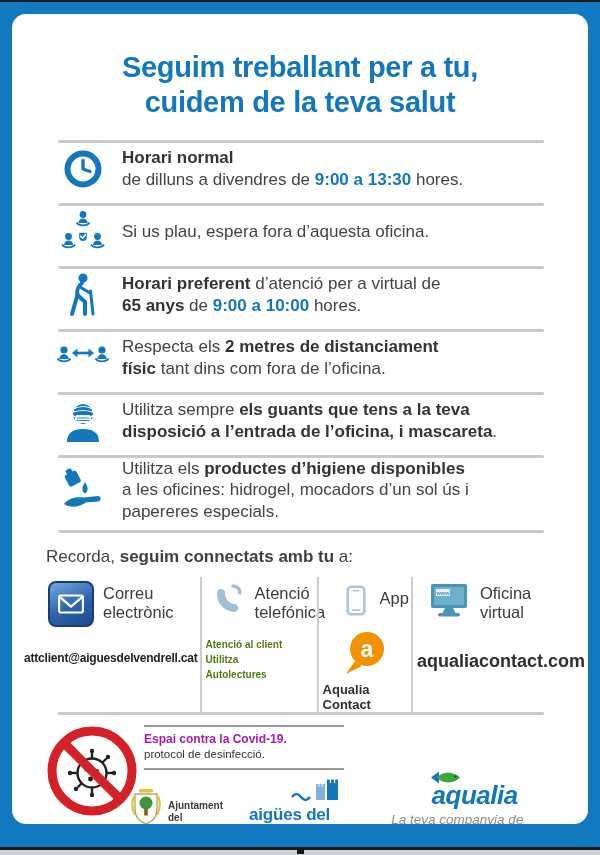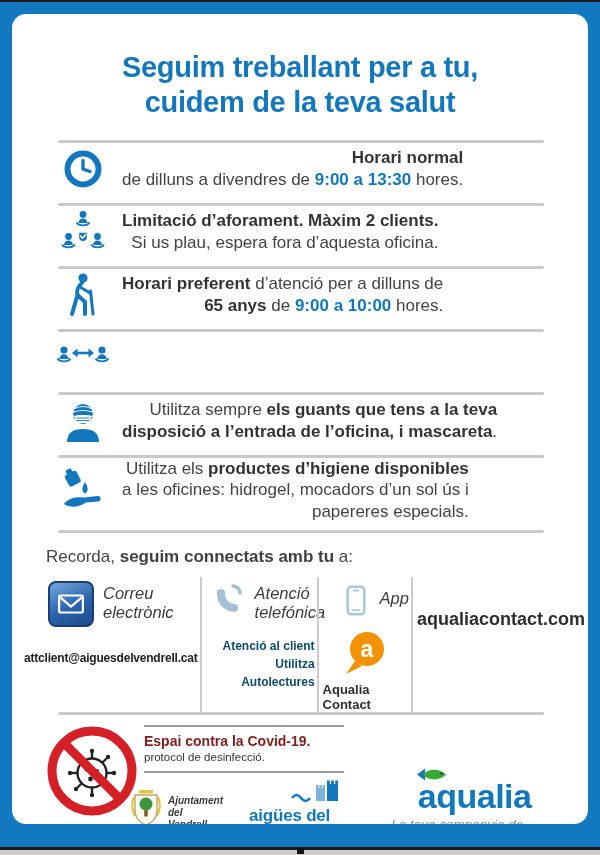--- a/index.html
+++ b/index.html
@@ -15,62 +15,62 @@
   .edge-bottom{position:absolute;top:847px;left:0;width:100%;height:3px;background:#1b1b1b;}
   .edge-strip{position:absolute;top:850px;left:0;width:100%;height:5px;background:#cfcfcf;}
   .edge-mark{position:absolute;top:848px;left:297px;width:7px;height:6px;background:#141414;}
   .panel{position:absolute;left:12px;top:14px;width:576px;height:810px;background:#fff;border-radius:14px;box-sizing:border-box;overflow:hidden;}
 
   .title{margin-top:36px;text-align:center;color:var(--blue);font-weight:700;font-size:29px;line-height:1.2;letter-spacing:-0.3px;}
 
   .divider{height:3px;background:var(--divider);margin:0 44px 0 46px;border-radius:2px;}
   .first-div{margin-top:20px;}
 
-  .item{display:flex;align-items:center;min-height:60px;padding:0 38px 7px 0;box-sizing:border-box;text-align:right;}
+  .item{display:flex;align-items:center;min-height:60px;padding:0 38px 7px 0;box-sizing:border-box;}
   .item-icon{flex:none;width:62px;margin-left:40px;display:flex;justify-content:center;align-items:center;}
   .item-text{margin-left:8px;font-size:17px;color:var(--text);line-height:1.28;}
   .item-text .bold{font-weight:700;color:#333;}
   .reminder{margin:14px 0 10px 34px;font-size:17px;color:var(--text);}
   .reminder .bold{font-weight:700;color:#404040;}
 
   .contacts{display:flex;margin:0 16px 0 8px;min-height:112px;}
   .ccol{box-sizing:border-box;padding:4px 2px 0 4px;}
   .ccol + .ccol{border-left:2px solid #ccc;}
   .c1{width:180px;}
   .c2{width:117px;}
   .c3{width:126px;}
   .c4{flex:1;}
-  .chead{display:flex;align-items:flex-start;font-style:italic;}
+  .chead{display:flex;align-items:flex-start;}
   .c1 .chead{margin-left:24px;}
   .c2 .chead{margin-left:8px;justify-content:space-between;}
   .c3 .chead{margin-left:18px;}
   .c4 .chead{margin-left:10px;}
   .clabel{font-size:16.5px;color:#3c3c3c;line-height:1.14;margin-left:9px;margin-top:3px;}
   .email-box{width:46px;height:46px;border-radius:8px;background:linear-gradient(155deg,#73a9de 0%,#2b63ab 55%,#1d4a8e 100%);border:2px solid #1d3c74;box-sizing:border-box;display:flex;align-items:center;justify-content:center;flex:none;}
   .email-detail{margin-top:24px;font-weight:700;font-size:12px;color:#222;white-space:nowrap;letter-spacing:-0.2px;}
-  .phone-details{margin-top:16px;text-align:right;font-weight:700;font-size:12px;color:#0c4a6e;line-height:1.5;}
+  .phone-details{margin-top:16px;text-align:left;font-weight:700;font-size:10px;color:#4d7c0f;line-height:1.5;}
   .app-logo-wrap{display:flex;justify-content:center;margin-top:4px;}
   .app-name{text-align:left;font-weight:700;font-size:13px;color:#2e2e2e;margin-top:1px;}
   .web-detail{margin-top:28px;text-align:center;font-weight:700;font-size:18px;color:#2e2e2e;white-space:nowrap;}
 
   .covid{position:relative;margin-top:10px;height:86px;}
   .no-covid{position:absolute;left:32px;top:-2px;z-index:2;}
   .covid-box{margin-left:132px;margin-top:8px;width:200px;border-top:2px solid #9a9a9a;border-bottom:2px solid #9a9a9a;padding:5px 0 6px;box-sizing:border-box;}
-  .covid-title{font-size:14px;font-weight:700;color:#7f1d1d;line-height:1.3;}
+  .covid-title{font-size:12px;font-weight:700;color:#a21caf;line-height:1.3;}
   .covid-line{font-size:11.5px;color:#333;line-height:1.3;}
 
   .logos{display:flex;align-items:center;margin:-32px 30px 0 118px;position:relative;z-index:1;}
-  .ajuntament{display:flex;align-items:center;font-style:italic;}
+  .ajuntament{display:flex;align-items:flex-end;}
   .aj-text{font-size:10px;font-weight:700;color:#3a3a3a;line-height:1.2;margin-left:6px;}
   .aigues{margin-left:26px;display:flex;flex-direction:column;align-items:center;}
   .aigues-text{font-size:17px;font-weight:700;color:var(--blue);letter-spacing:-0.2px;margin-top:-2px;}
   .aqualia{margin-left:auto;display:flex;flex-direction:column;align-items:center;}
   .aqualia-row{position:relative;}
   .fish{position:absolute;top:-13px;left:-4px;}
-  .aqualia-text{font-size:34px;font-weight:700;color:var(--blue);line-height:1;letter-spacing:-0.5px;}
+  .aqualia-text{font-size:26px;font-weight:700;color:var(--blue);line-height:1;letter-spacing:-0.5px;font-style:italic;}
   .tagline{font-size:13.5px;font-style:italic;color:#8d8d8d;margin-top:4px;}
 </style>
 </head>
 <body>
 
 <div class="poster">
   <div class="edge-top"></div>
 
   <div class="panel">
 
@@ -112,38 +112,37 @@
           <g>
             <circle cx="37.5" cy="27.5" r="3.4"></circle>
             <path d="M33 36 a4.5 4.5 0 0 1 9 0 z"></path>
             <path d="M31 35.5 a7 4.5 0 0 0 13 0" fill="none" stroke="#1377bd" stroke-width="1.8"></path>
           </g>
           <path d="M18.5 23 h9 v5.2 a4.5 4.5 0 0 1 -4.5 4.5 a4.5 4.5 0 0 1 -4.5 -4.5 z" stroke="#fff" stroke-width="1.4"></path>
           <path d="M20.8 27.2 l1.8 2 l3 -3.6" fill="none" stroke="#fff" stroke-width="1.6" stroke-linecap="round" stroke-linejoin="round"></path>
         </svg>
       </div>
       <div class="item-text">
-        <div><span class="bold">Limitació d’aforament. Màxim 2 clients.</span></div>
         <div><span>Si us plau, espera fora d’aquesta oficina.</span></div>
       </div>
     </div>
 
     <div class="divider"></div>
 
     <div class="item">
       <div class="item-icon">
         <svg width="40" height="46" viewBox="0 0 40 46">
           <circle cx="20" cy="6" r="4.6" fill="#1377bd"></circle>
           <path d="M19 11 C15 14 13.5 19 14.5 23 L9 42" fill="none" stroke="#1377bd" stroke-width="4" stroke-linecap="round" stroke-linejoin="round"></path>
           <path d="M14.5 23 L22 30 L22 42" fill="none" stroke="#1377bd" stroke-width="4" stroke-linecap="round" stroke-linejoin="round"></path>
           <path d="M17 15 L27 21 M27.5 19 L30 42" fill="none" stroke="#1377bd" stroke-width="3" stroke-linecap="round"></path>
         </svg>
       </div>
       <div class="item-text">
-        <div><span class="bold">Horari preferent</span><span> d’atenció per a dilluns de</span></div>
+        <div><span class="bold">Horari preferent</span><span> d’atenció per a virtual de</span></div>
         <div><span class="bold">65 anys</span><span> de </span><span class="bold" style="color: rgb(19, 119, 189);">9:00 a 10:00</span><span> hores.</span></div>
       </div>
     </div>
 
     <div class="divider"></div>
 
     <div class="item">
       <div class="item-icon">
         <svg width="56" height="32" viewBox="0 0 56 32" fill="#1377bd">
           <g>
@@ -153,20 +152,24 @@
           </g>
           <g>
             <circle cx="47" cy="8" r="3.6"></circle>
             <path d="M42.3 17 a4.7 4.7 0 0 1 9.4 0 z"></path>
             <path d="M40.5 16.5 a7 4.5 0 0 0 13 0" fill="none" stroke="#1377bd" stroke-width="1.8"></path>
           </g>
           <line x1="21" y1="11" x2="35" y2="11" stroke="#1377bd" stroke-width="2.6"></line>
           <path d="M22.5 6.5 L17 11 L22.5 15.5 Z"></path>
           <path d="M33.5 6.5 L39 11 L33.5 15.5 Z"></path>
         </svg>
+      </div>
+      <div class="item-text">
+        <div><span>Respecta els </span><span class="bold">2 metres de distanciament</span></div>
+        <div><span class="bold">físic</span><span> tant dins com fora de l’oficina.</span></div>
       </div>
     </div>
 
     <div class="divider"></div>
 
     <div class="item">
       <div class="item-icon">
         <svg width="44" height="42" viewBox="0 0 44 42">
           <path d="M6 42 Q6 29 22 29 Q38 29 38 42 Z" fill="#1377bd"></path>
           <circle cx="22" cy="14" r="10" fill="#1377bd"></circle>
@@ -261,20 +264,36 @@
               <path d="M12 32 L3 45 L19 37 Z" fill="#f39200"></path>
               <circle cx="24" cy="20" r="17" fill="#f39200"></circle>
               <text x="24" y="28" text-anchor="middle" font-size="23" font-weight="bold" fill="#fff" font-family="Liberation Sans, sans-serif">a</text>
             </svg>
           </div>
         </div>
         <div class="app-name">Aqualia Contact</div>
       </div>
 
       <div class="ccol c4">
+        <div class="chead">
+          <div>
+            <svg width="44" height="38" viewBox="0 0 44 38">
+              <rect x="4" y="3" width="36" height="24" rx="2" fill="#4a93b4"></rect>
+              <rect x="7" y="6" width="30" height="18" fill="#6cb0cb"></rect>
+              <rect x="9" y="8" width="14" height="7" rx="1" fill="#e9f2f6"></rect>
+              <text x="16" y="13.5" text-anchor="middle" font-size="5.5" font-weight="bold" fill="#4a93b4" font-family="Liberation Sans, sans-serif">www</text>
+              <path d="M18 27 h8 l2.5 5 h-13 z" fill="#4a93b4"></path>
+              <rect x="11" y="32" width="22" height="3.5" rx="1.7" fill="#4a93b4"></rect>
+            </svg>
+          </div>
+          <div class="clabel">
+            <div>Oficina</div>
+            <div>virtual</div>
+          </div>
+        </div>
         <div class="web-detail">aqualiacontact.com</div>
       </div>
 
     </div>
 
     <div class="divider"></div>
 
     <div class="covid">
       <div class="no-covid">
         <svg width="96" height="96" viewBox="0 0 96 96">

